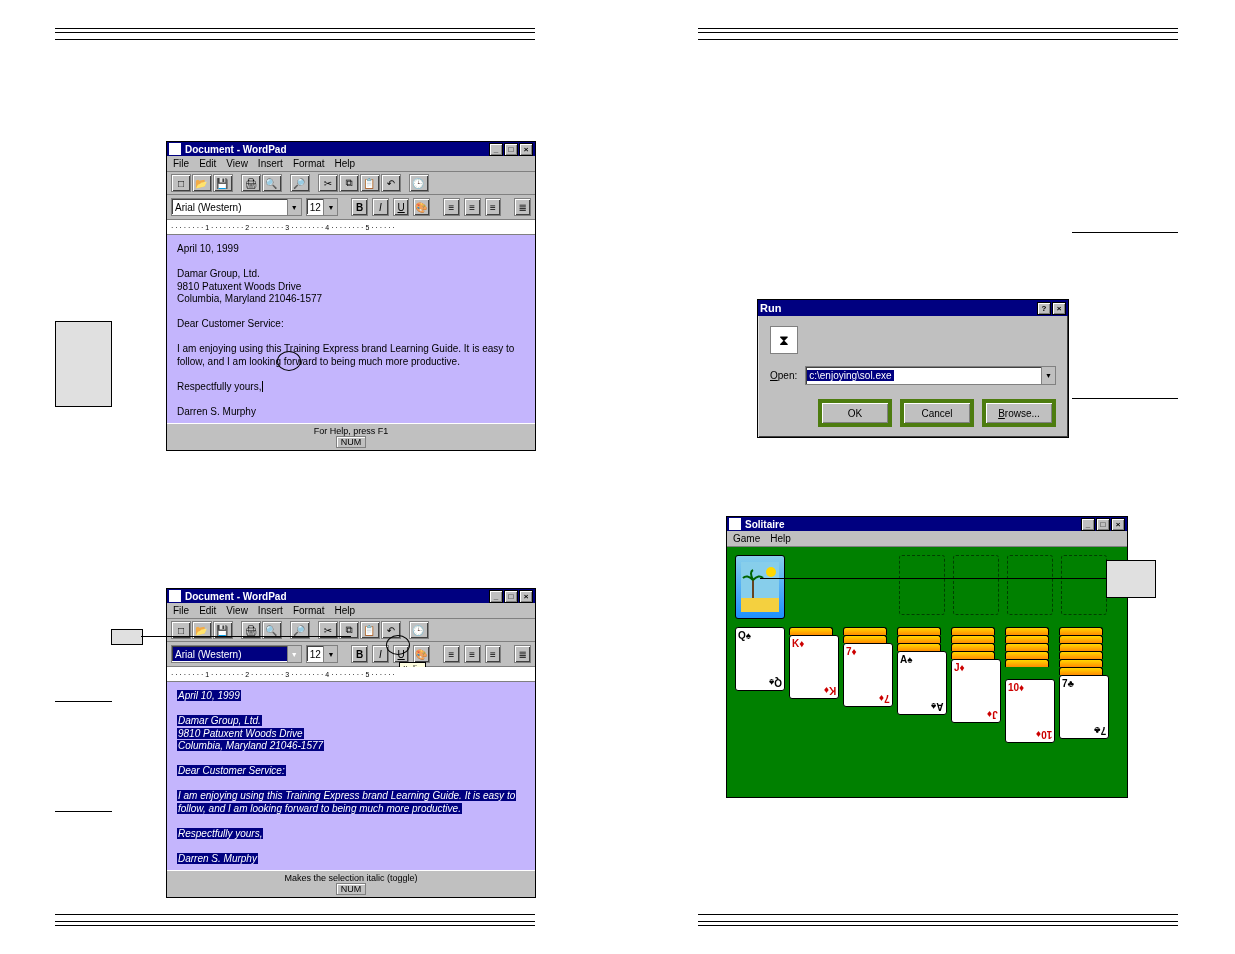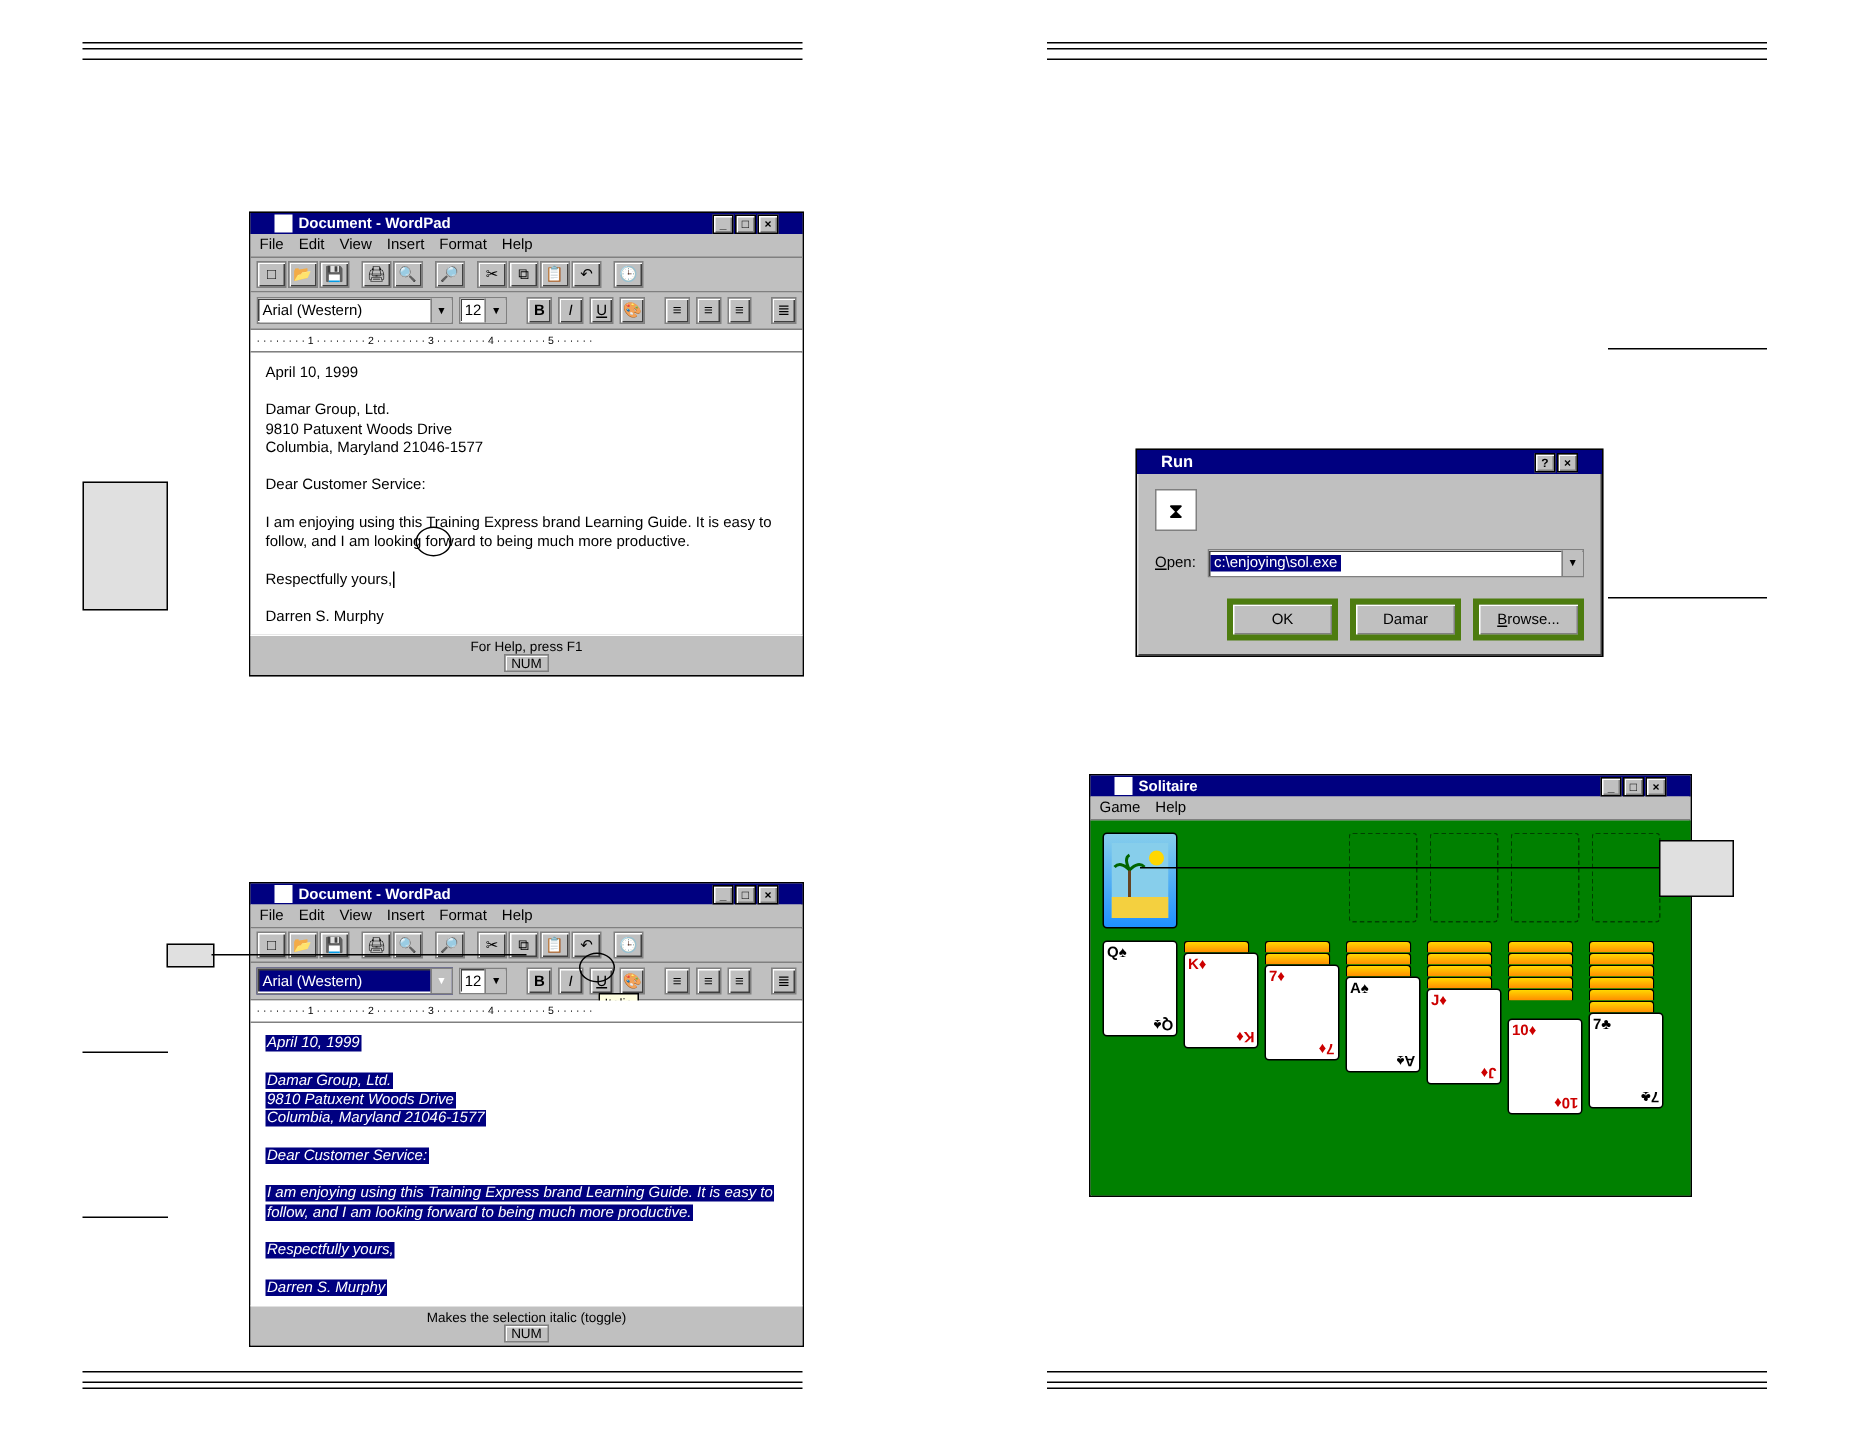--- a/index.html
+++ b/index.html
@@ -39,21 +39,21 @@
     box-shadow: inset -1px -1px #404040, inset 1px 1px #fff;
   }
   .titlebar {
     background: #000080;
     color: #fff;
     font-weight: bold;
     height: 14px;
     display: flex;
     align-items: center;
     font-size: 10px;
-    padding: 0 16px;
+    padding: 0 2px;
   }
   .titlebar .icon {
     width: 12px; height: 12px; background:#fff; margin-right:4px;
     display:inline-block;
   }
   .titlebar .spacer { flex:1; }
   .winbtn {
     width:12px; height:11px; background:#c0c0c0;
     border:1px solid #000; box-shadow: inset 1px 1px #fff, inset -1px -1px #808080;
     display:flex; align-items:center; justify-content:center;
@@ -94,21 +94,21 @@
     background:#c0c0c0; border-left:1px solid #808080;
     display:flex; align-items:center; justify-content:center;
     font-size:7px;
   }
   .ruler {
     height:14px; background:#fff; border-bottom:1px solid #808080;
     font-size:7px; color:#000; position:relative; overflow:hidden;
     display:flex; align-items:center; padding-left:4px;
   }
   .doc-area {
-    background:#ffffff; padding:8px 10px; font-size:10px;
+    background:#c4b5fd; padding:8px 10px; font-size:10px;
     color:#000; line-height:1.25; overflow:hidden;
   }
   .doc-area.italic-dark .hl {
     background:#000080; color:#fff; font-style:italic; padding:0 1px;
   }
   .statusbar {
     display:flex; justify-content:space-between; align-items:center;
     font-size:9px; padding:2px 6px; background:#c0c0c0;
     border-top:1px solid #fff;
     flex-direction:column;
@@ -407,21 +407,21 @@
     </div>
     <div class="open-row">
       <span><u>O</u>pen:</span>
       <div class="open-input">
         <span class="txt">c:\enjoying\sol.exe</span>
         <span class="drop" style="position:static;width:13px;height:100%;display:flex;align-items:center;justify-content:center;background:#c0c0c0;border-left:1px solid #808080;font-size:7px;">▼</span>
       </div>
     </div>
     <div class="btnrow">
       <div class="btn3d">OK</div>
-      <div class="btn3d">Damar</div>
+      <div class="btn3d">Cancel</div>
       <div class="btn3d"><u>B</u>rowse...</div>
     </div>
   </div>
 </div>
 
 <div class="side-line" style="left:1072px; top:232px; width:106px;"></div>
 <div class="side-line" style="left:1072px; top:398px; width:106px;"></div>
 
 <div class="sol-win">
   <div class="titlebar">

